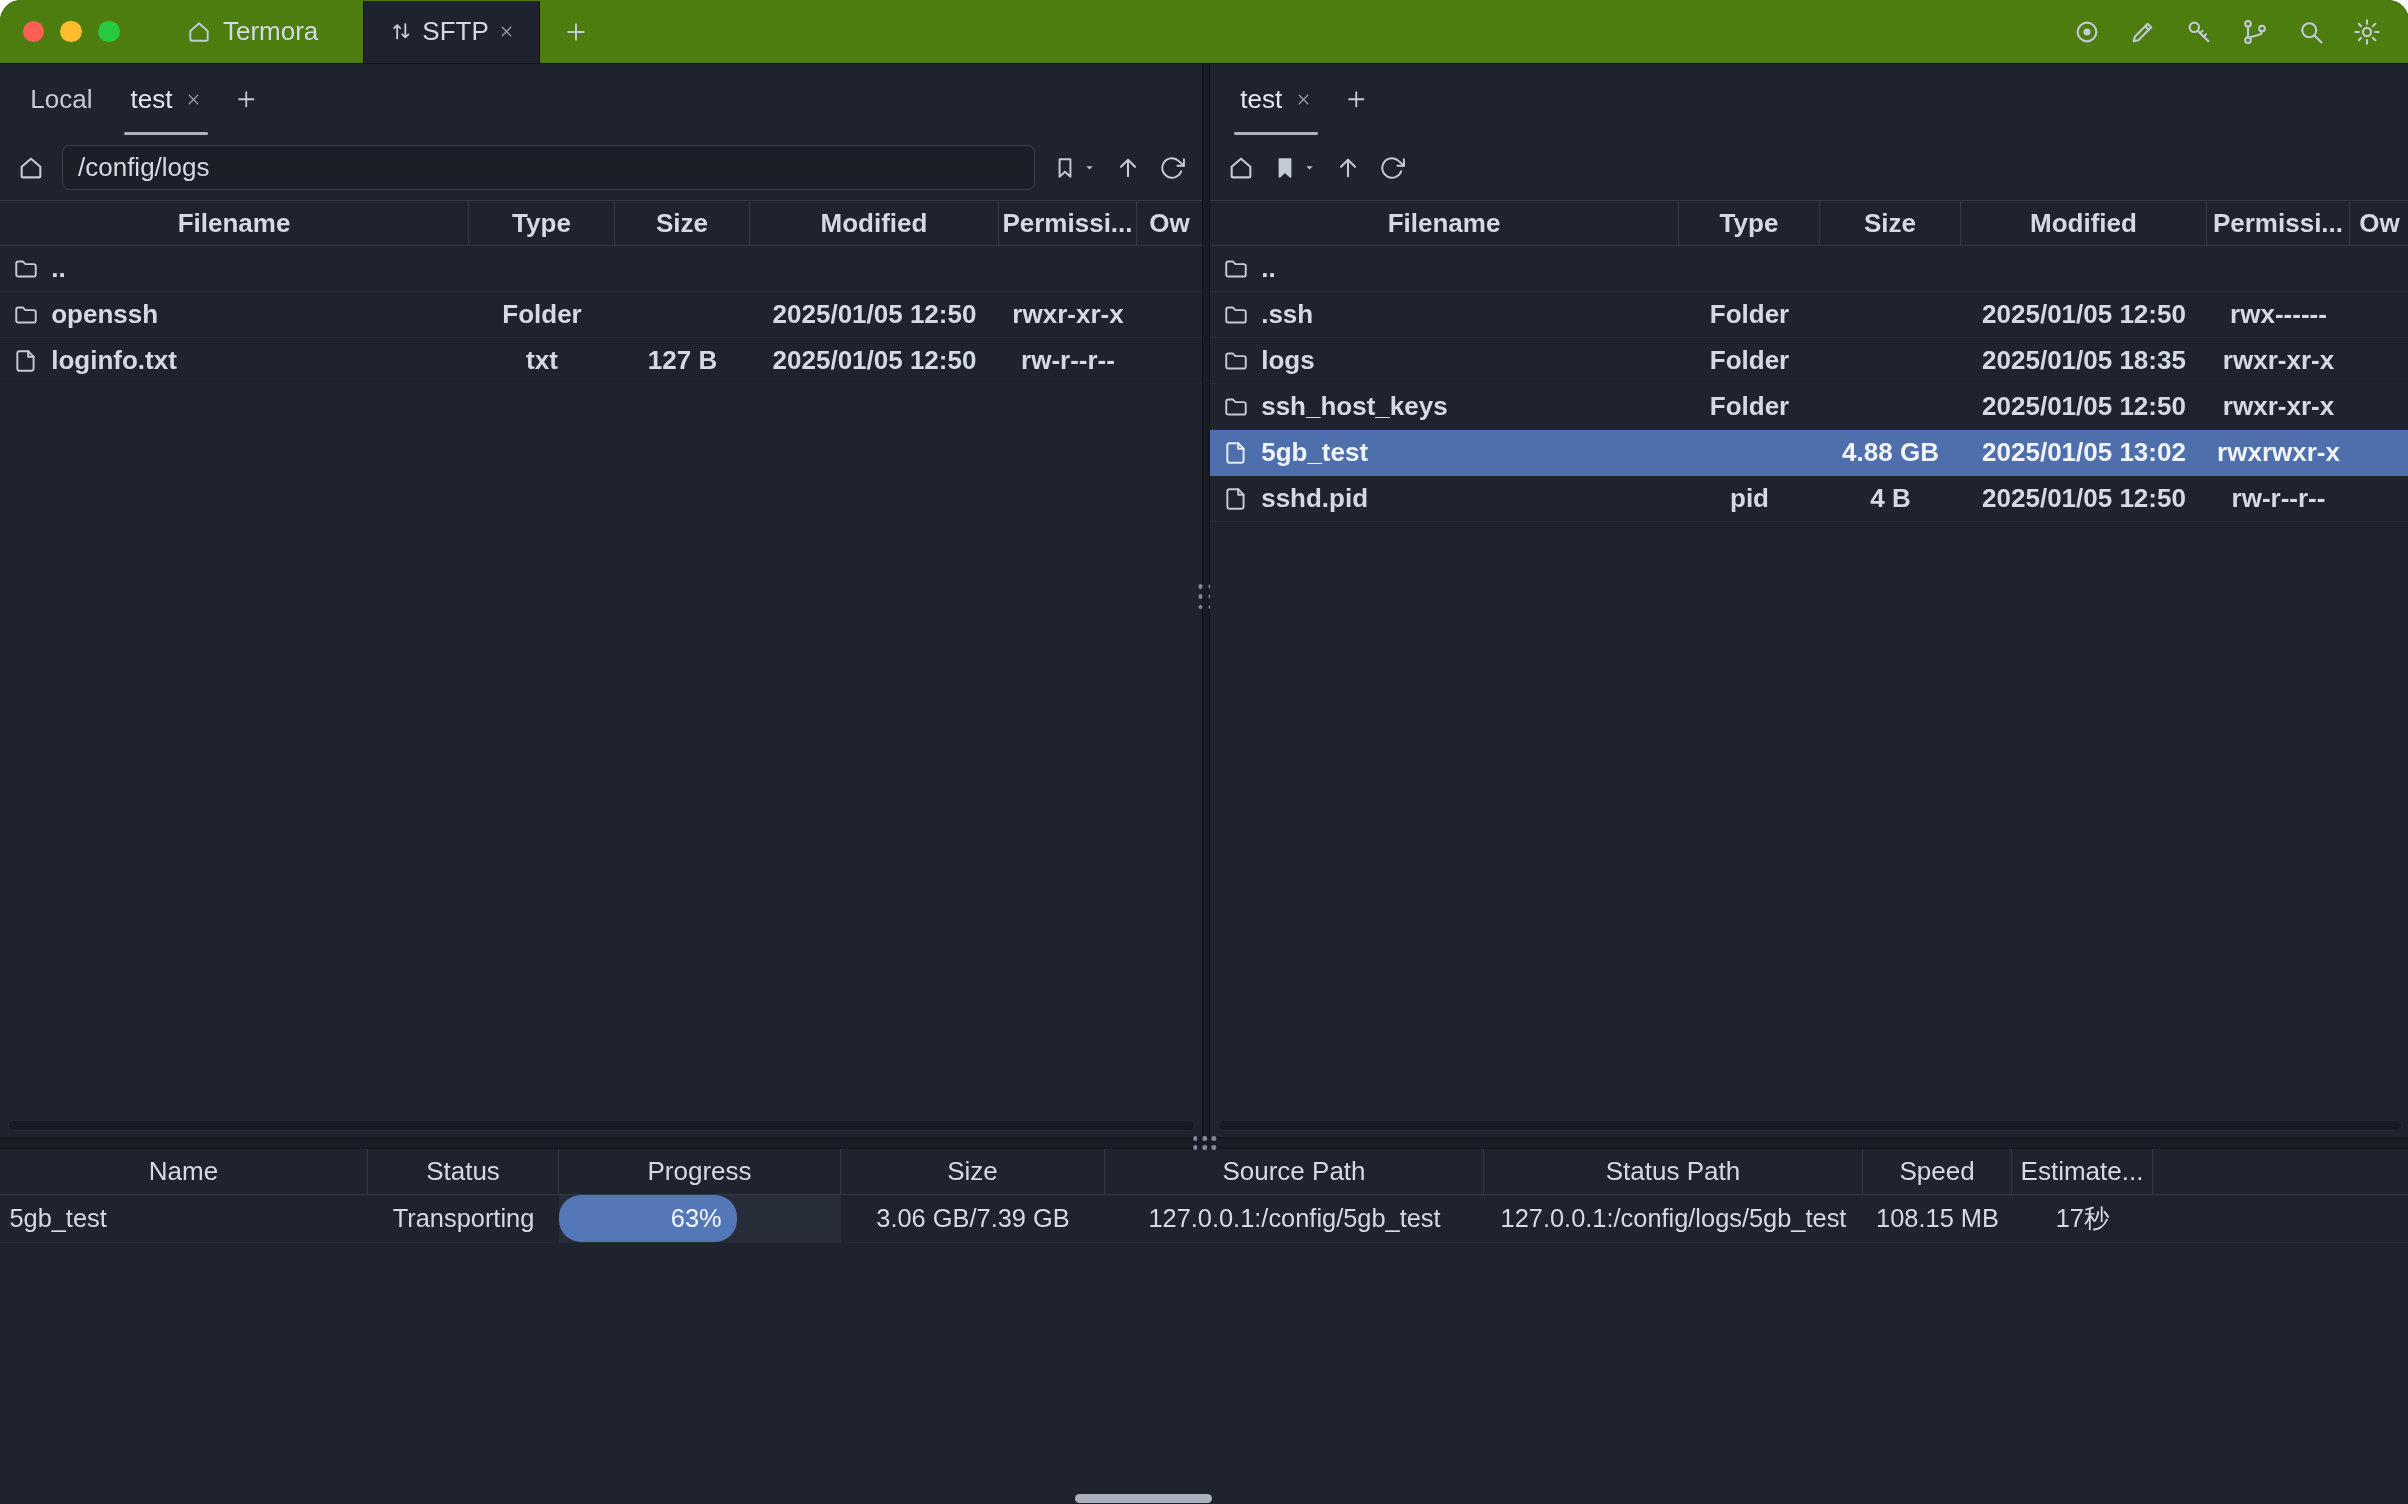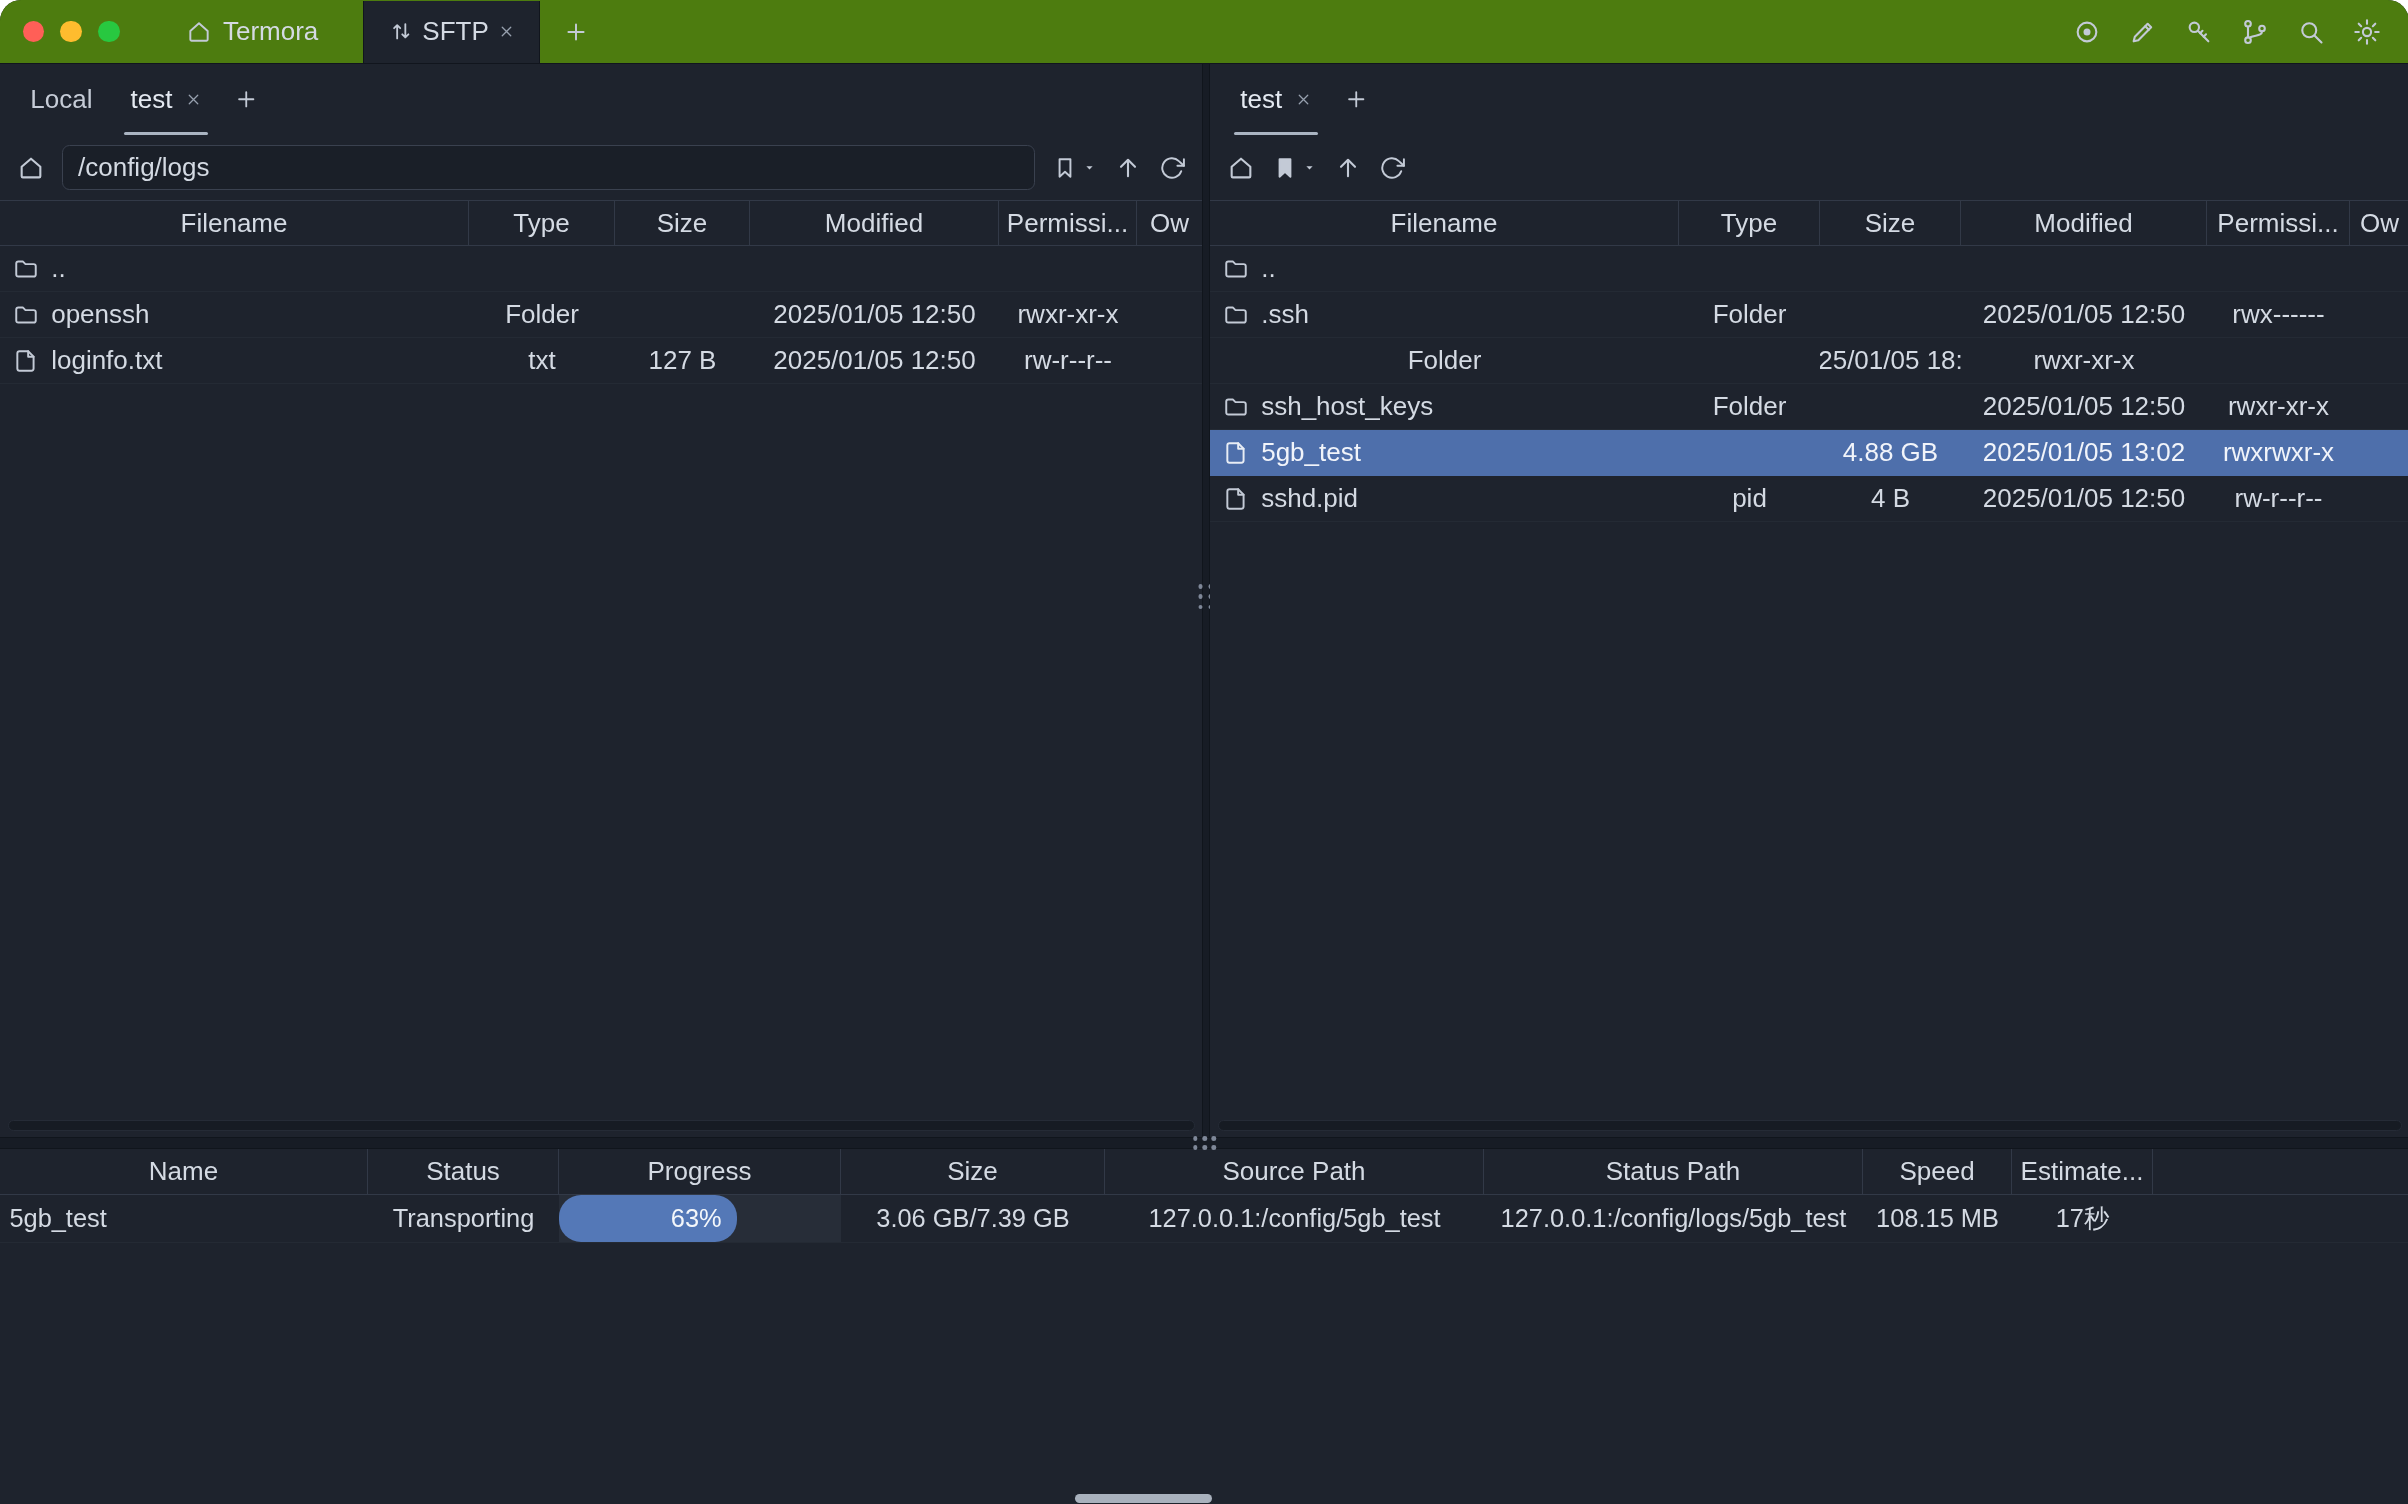--- a/index.html
+++ b/index.html
@@ -37,21 +37,21 @@
   .ptab.active { color:#e4e9f1; }
   .ptab.active::after { content:""; position:absolute; left:13px; right:13px; bottom:0; height:2.8px; background:#aab4c2; border-radius:1.9px; }
   .ptab-plus { margin-left:13px; display:flex; align-items:center; }
 
   .pathbar { height:65px; display:flex; align-items:center; gap:17px; padding:0 17px; }
   .path-input { flex:1; height:45px; background:#1a1f28; border:1.9px solid #3a414f; border-radius:7.5px; color:#d4dae3; font-size:26px; padding:4px 15px; font-family:inherit; outline:none; min-width:0; }
   .bk-group { display:flex; align-items:center; gap:3.8px; }
   .pb-btn { display:flex; align-items:center; }
 
   
-  .fgrid { display:grid; align-items:stretch; }
+  .fgrid { display:grid; align-items:stretch;font-weight:bold; }
   .left-grid { grid-template-columns:469px 146px 135px 249px 138px 1fr; }
   .right-grid { grid-template-columns:469px 141px 141px 246px 143px 1fr; }
   .fheader { height:46px; border-top:1.9px solid #323947; border-bottom:1.9px solid #323947; font-size:26px; color:#d4dae3; }
   .fheader .hc { display:flex; align-items:center; justify-content:center; border-right:1.9px solid #323947; overflow:hidden; white-space:nowrap; }
   .fheader .hc:last-child { border-right:none; }
   .frow { height:46px; font-size:26px; border-bottom:0.9px solid #242a34; }
   .frow .cell { display:flex; align-items:center; overflow:hidden; white-space:nowrap; }
   .frow .name { gap:12.2px; padding-left:13px; }
   .frow .c { justify-content:center; }
   .frow.selected { background:#4e6fab; color:#f1f4fa; border-bottom-color:transparent; }
@@ -390,20 +390,26 @@
             </svg>
             <span>.ssh</span>
           </div>
         <div class="cell c">Folder</div>
         <div class="cell c"></div>
         <div class="cell c">2025/01/05 12:50</div>
         <div class="cell c">rwx------</div>
         <div class="cell c"></div>
       </div>
       <div class="fgrid right-grid frow">
+        <div class="cell name">
+            <svg class="ic" width="26" height="26" viewBox="0 0 28 28">
+              <use href="#i-folder"></use>
+            </svg>
+            <span>logs</span>
+          </div>
         <div class="cell c">Folder</div>
         <div class="cell c"></div>
         <div class="cell c">2025/01/05 18:35</div>
         <div class="cell c">rwxr-xr-x</div>
         <div class="cell c"></div>
       </div>
       <div class="fgrid right-grid frow">
         <div class="cell name">
             <svg class="ic" width="26" height="26" viewBox="0 0 28 28">
               <use href="#i-folder"></use>

